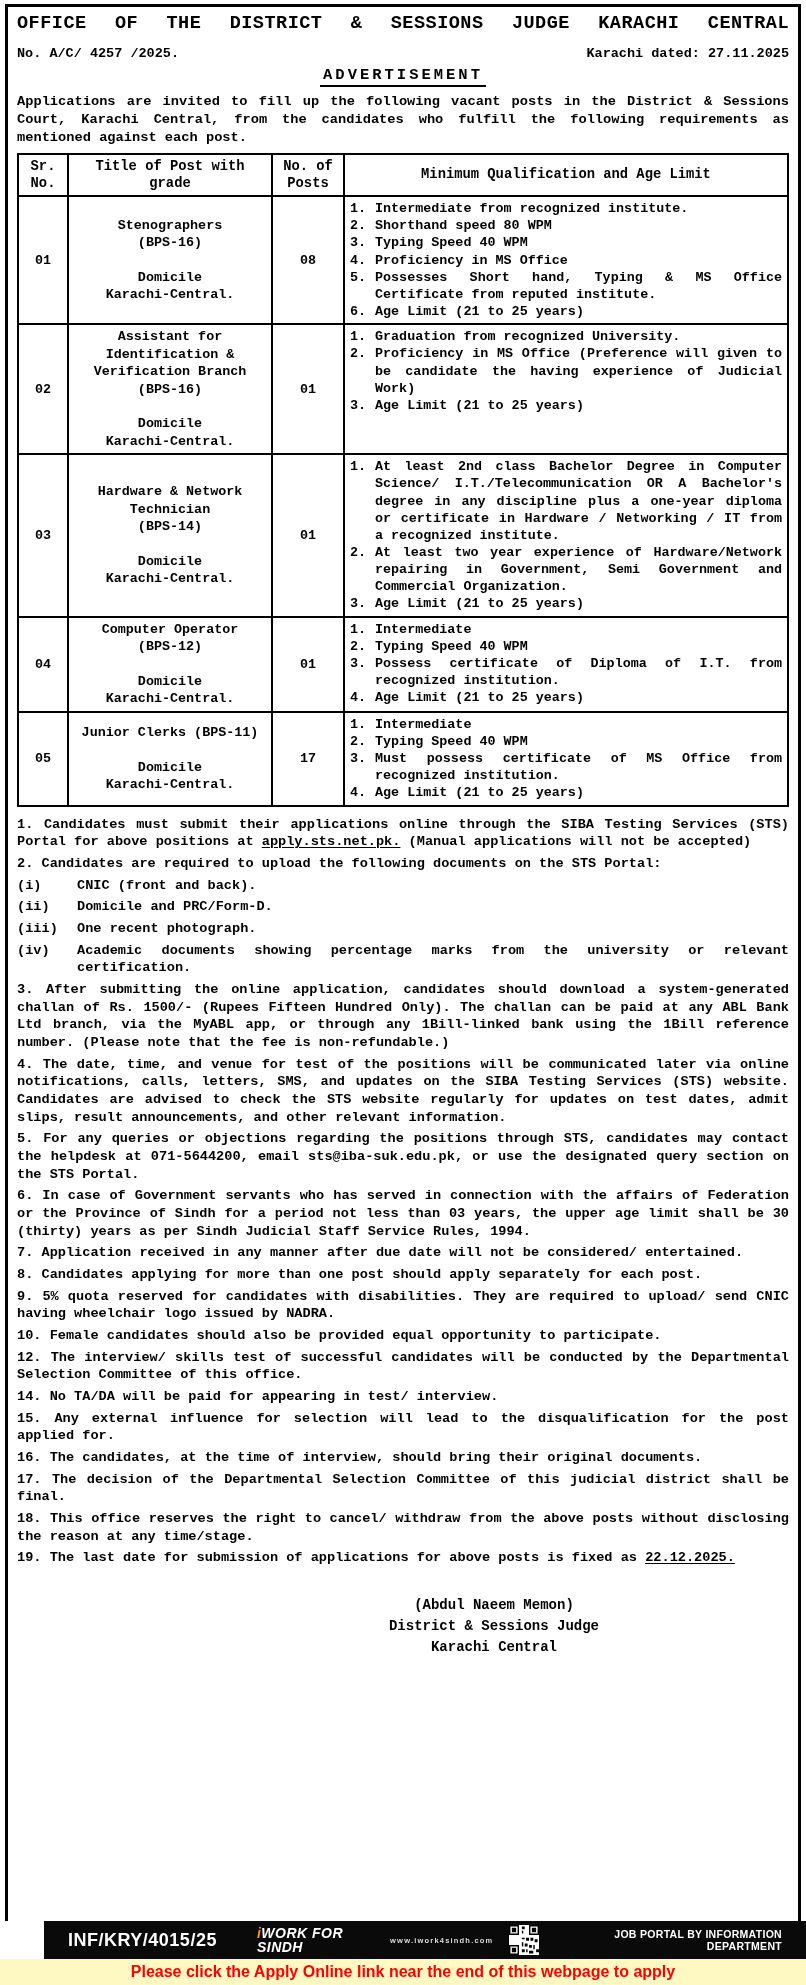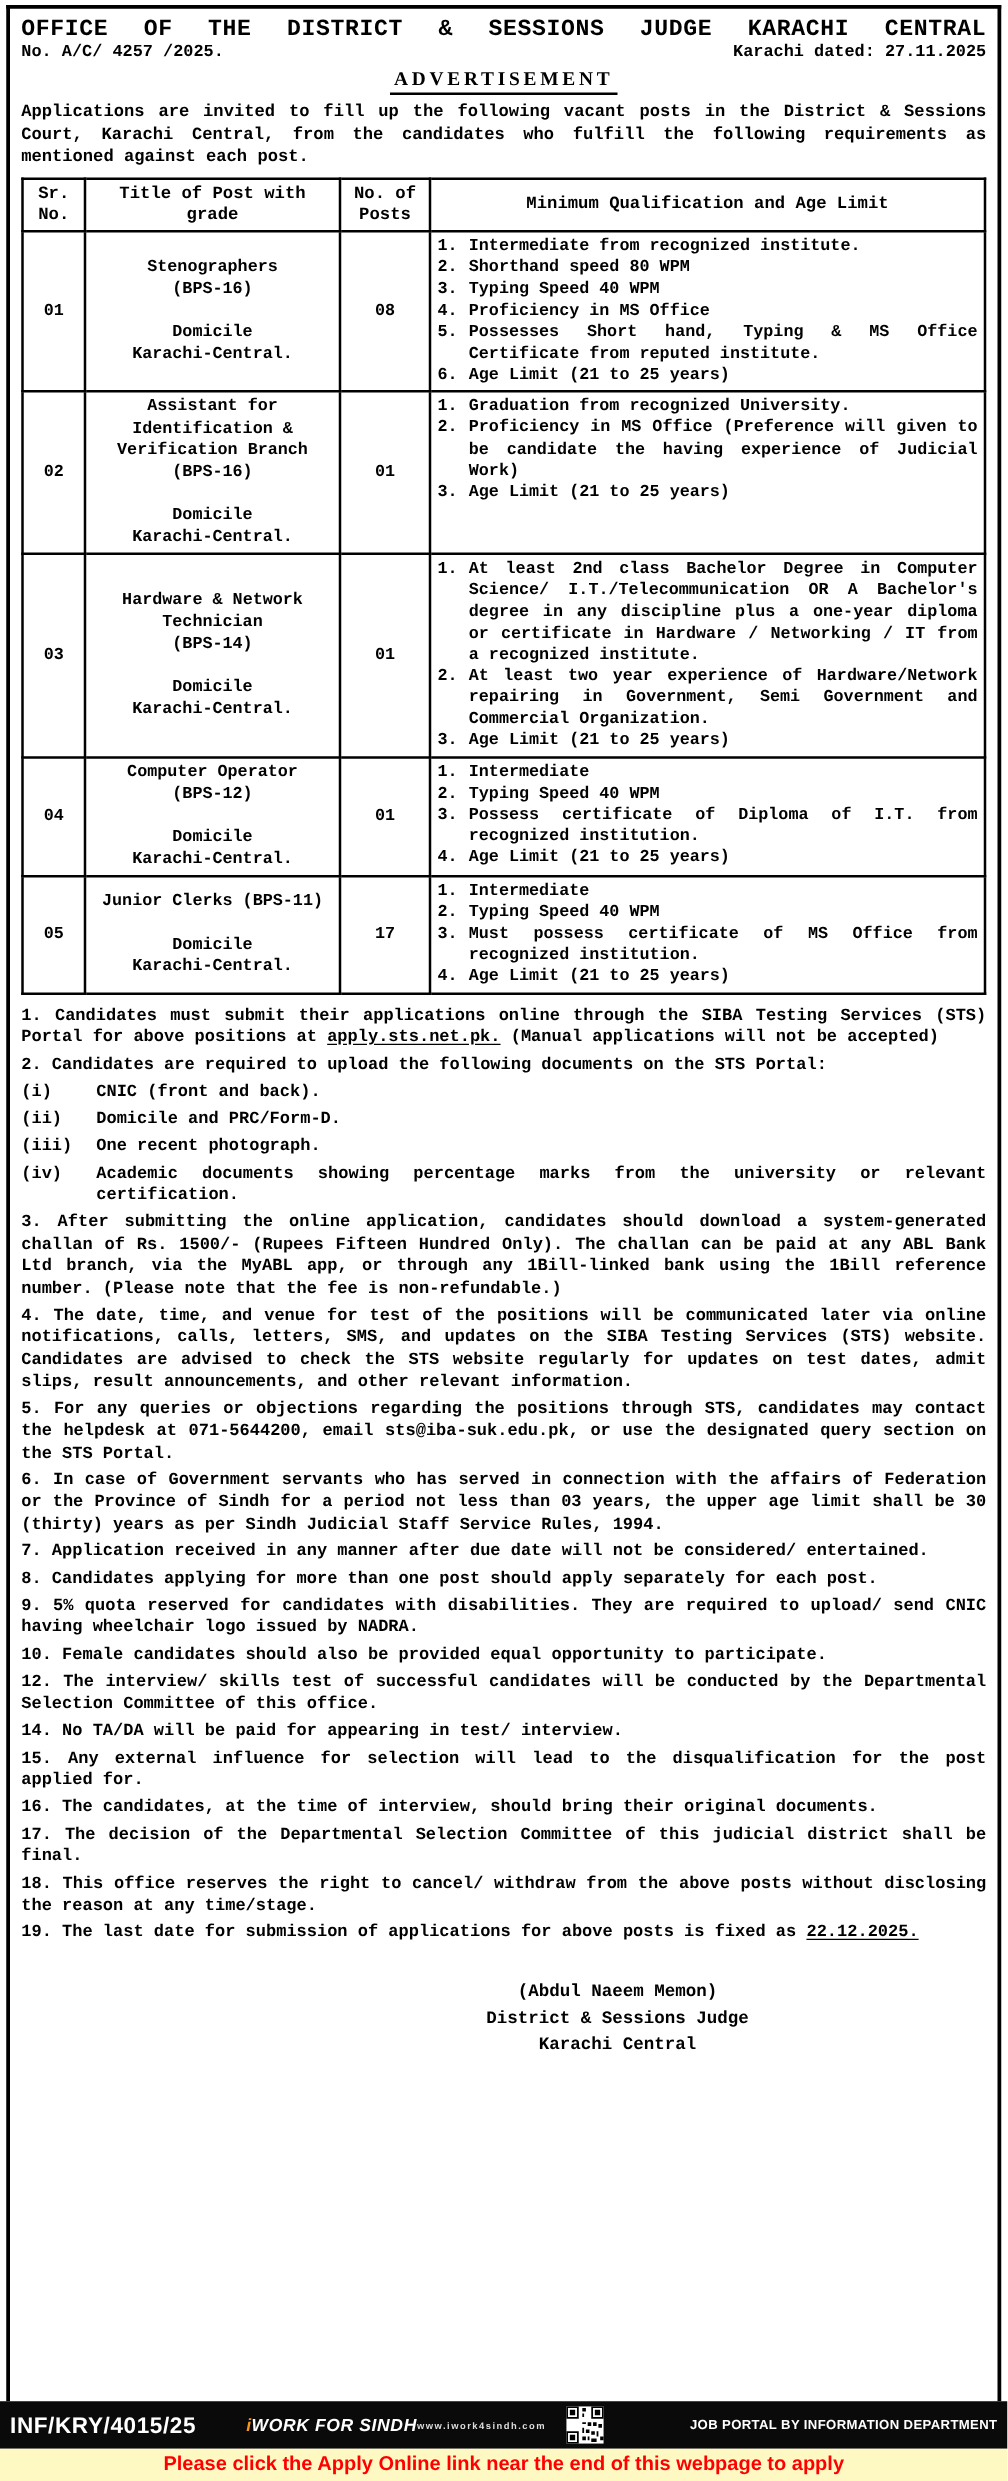--- a/index.html
+++ b/index.html
@@ -16,23 +16,23 @@
     flex:1; min-height:0; overflow:hidden;
     display:flex; flex-direction:column;
     margin:4px 5px 0 5px;
     border:3px solid #000; border-bottom:none;
     padding:6px 9px 0 9px;
   }
   .doc-title {
     font-size:18.5px; line-height:1.15; letter-spacing:.5px;
     text-align:justify; text-align-last:justify;
   }
-  .ref-line { display:flex; justify-content:space-between; font-size:13.5px; margin-top:1px; }
+  .ref-line { display:flex; justify-content:space-between; font-size:13.5px; margin-top:12px; }
   .adv-heading-wrap { text-align:center; margin:5px 0 4px 0; }
-  .adv-heading { display:inline-block; font-size:15.5px; letter-spacing:3px; border-bottom:2px solid #000; padding:0 3px 1px 3px;font-family:Liberation Serif, serif; }
+  .adv-heading { display:inline-block; font-size:15.5px; letter-spacing:3px; border-bottom:2px solid #000; padding:0 3px 1px 3px; }
   .intro { font-size:13.7px; line-height:1.3; text-align:justify; margin:2px 0 6px 0; }
 
   table.posts { width:100%; border-collapse:collapse; font-size:13.4px; }
   table.posts th, table.posts td { border:2px solid #000; padding:3px 5px; }
   table.posts th { font-size:13.8px; line-height:1.25; text-align:center; }
   td.c { text-align:center; vertical-align:middle; }
   td.title { white-space:pre-line; line-height:1.3; }
   td.quals { vertical-align:top; padding:4px 6px 4px 5px; }
   .qitem { display:flex; line-height:1.28; }
   .qnum { flex:0 0 25px; }
@@ -43,22 +43,23 @@
   .sub { display:flex; margin:0 0 4px 0; line-height:1.3; }
   .snum { flex:0 0 60px; }
   .stext { flex:1; text-align:justify; }
   .u { text-decoration:underline; text-underline-offset:2px; }
 
   .signature { align-self:flex-end; text-align:center; margin:24px 190px 12px 0; font-size:14px; line-height:1.5; }
   .spacer { flex:1; }
 
   .footer-bar {
     flex:0 0 38px; background:#0a0a0a; color:#fff;
-    display:flex; align-items:center; padding:0 8px;
+    display:flex; align-items:center; padding:0 24px;
     font-family:"Liberation Sans",sans-serif;
+    margin-left:44px;
   }
   .inf { font-size:18px; font-weight:bold; letter-spacing:.5px; }
   .logo { margin-left:40px; display:flex; flex-direction:row; align-items:center; line-height:1; }
   .logo-main { font-size:14px; font-weight:bold; font-style:italic; letter-spacing:.5px; }
   .logo-i { color:#f7941d; }
   .logo-url { font-size:7.5px; letter-spacing:1.2px; margin-top:2px; color:#dddddd; font-weight:bold; }
   .qr { margin-left:16px; display:flex; align-items:center; }
   .footer-right { margin-left:auto; font-size:10.5px; font-weight:bold; letter-spacing:.3px; text-align:right; }
 
   .apply-strip { flex:0 0 26px; background:#fef9c3; display:flex; align-items:center; justify-content:center; }

